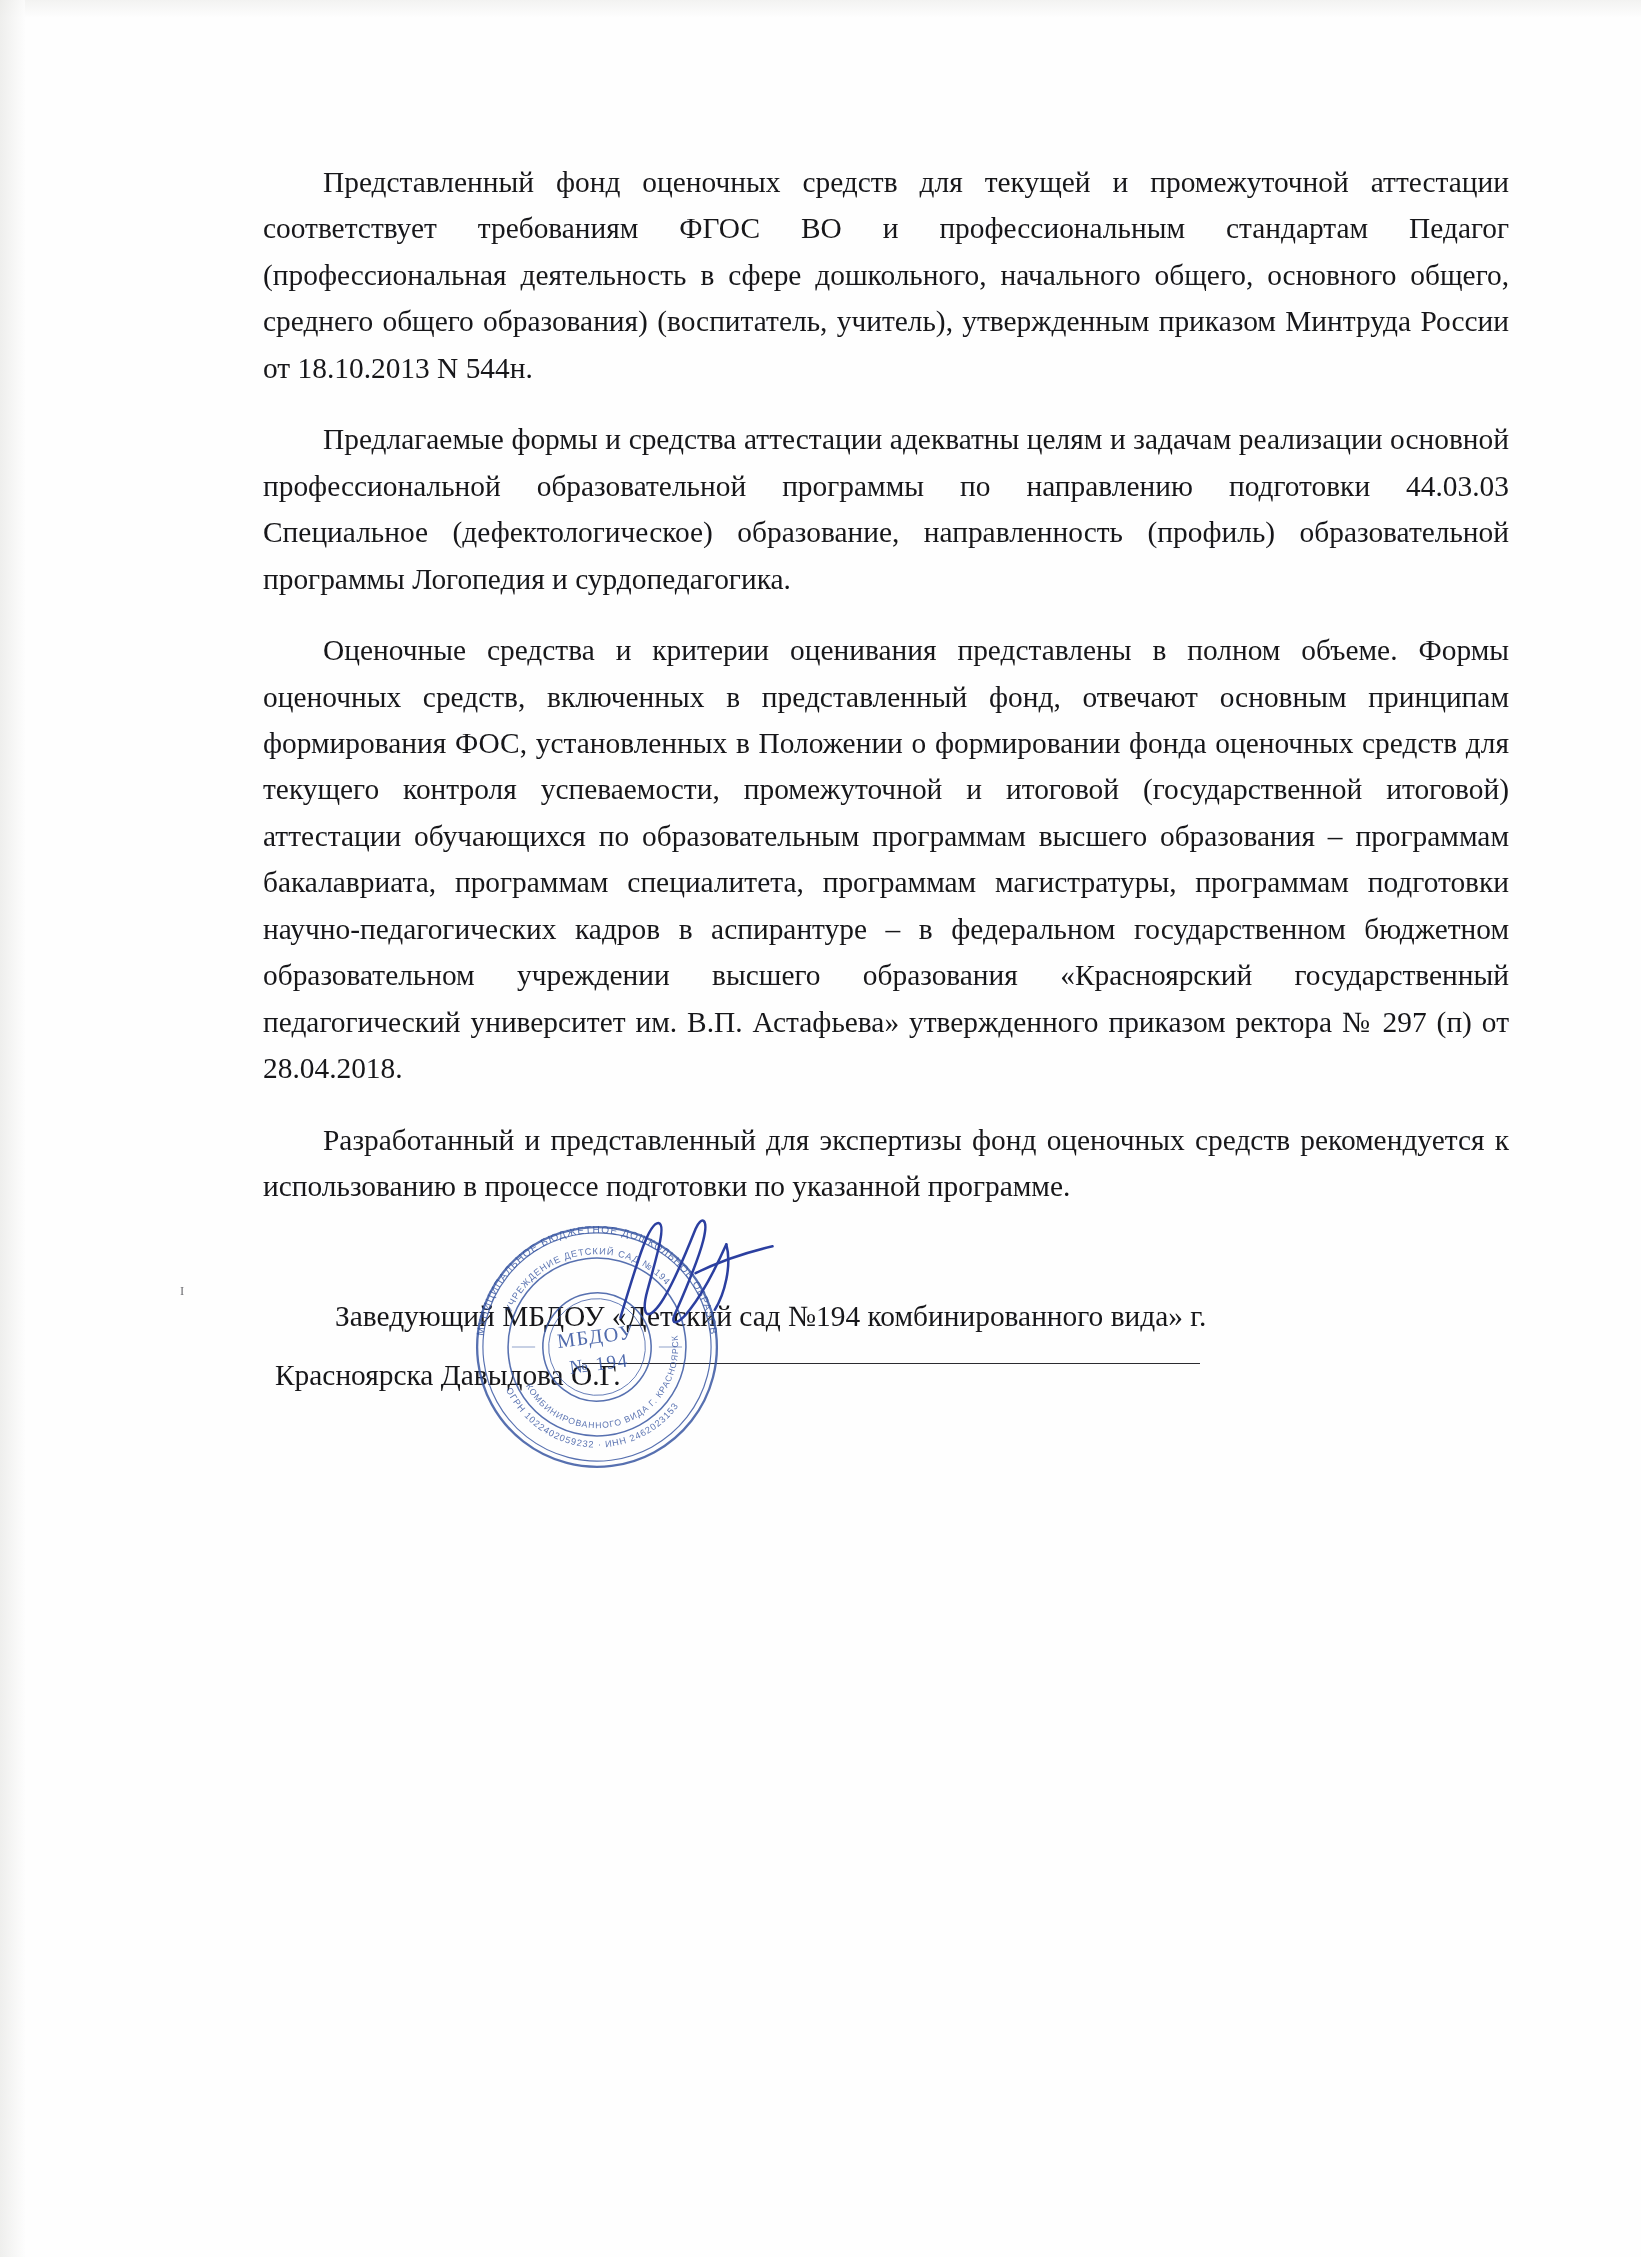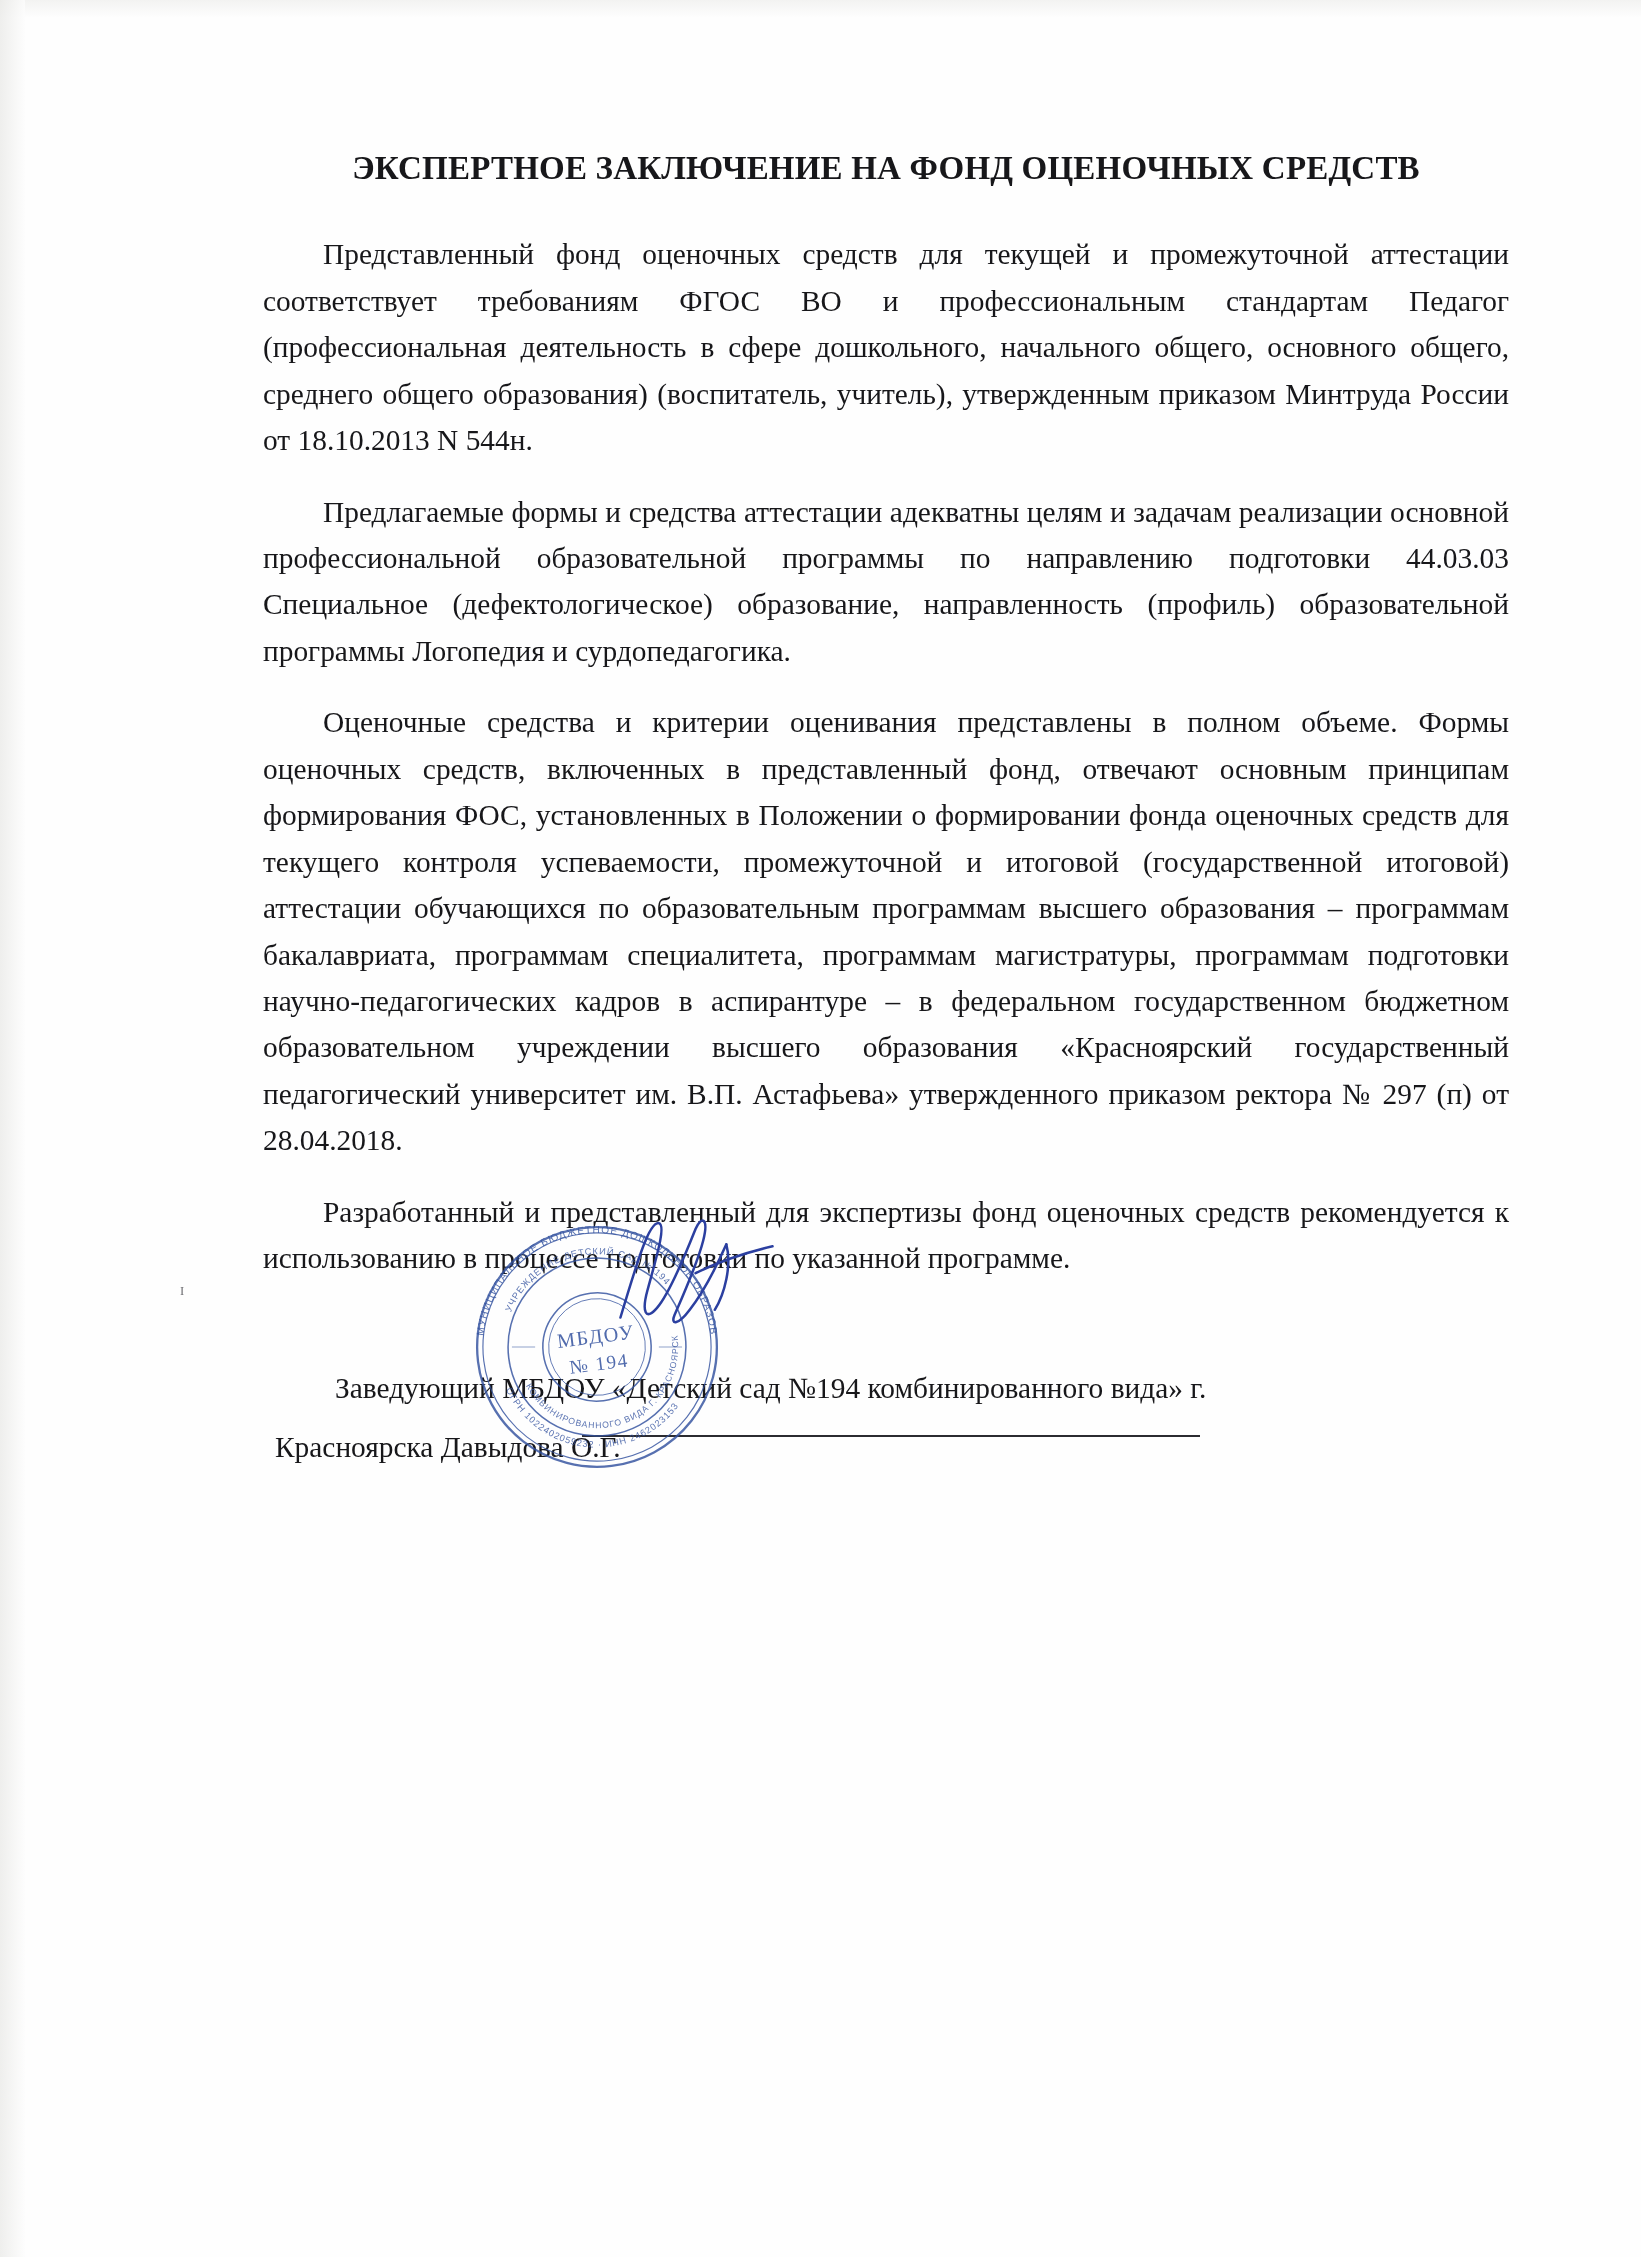--- a/index.html
+++ b/index.html
@@ -114,21 +114,20 @@
 </style>
 </head>
 <body>
 
 <div class="page">
   <div class="scan-top-edge"></div>
   <div class="scan-left-edge"></div>
 
   <div class="content">
 
-    <h1 class="doc-title">ЭКСПЕРТНОЕ ЗАКЛЮЧЕНИЕ НА ФОНД ОЦЕНОЧНЫХ СРЕДСТВ</h1>
 
     <p class="para">Представленный фонд оценочных средств для текущей и промежуточной аттестации соответствует требованиям ФГОС ВО и профессиональным стандартам  Педагог (профессиональная деятельность в сфере дошкольного, начального общего, основного общего, среднего общего образования) (воспитатель, учитель), утвержденным приказом Минтруда России от 18.10.2013 N 544н.</p>
     <p class="para">Предлагаемые формы и средства  аттестации адекватны целям и задачам реализации основной профессиональной образовательной программы по направлению подготовки 44.03.03 Специальное (дефектологическое) образование, направленность (профиль) образовательной программы Логопедия и сурдопедагогика.</p>
     <p class="para">Оценочные средства и критерии оценивания представлены в полном объеме. Формы оценочных средств, включенных в представленный фонд, отвечают основным принципам формирования ФОС, установленных в Положении о формировании фонда оценочных средств для текущего контроля успеваемости, промежуточной и итоговой (государственной итоговой) аттестации обучающихся по образовательным программам высшего образования – программам бакалавриата, программам специалитета, программам магистратуры, программам подготовки научно-педагогических кадров в аспирантуре – в федеральном государственном бюджетном образовательном учреждении высшего образования «Красноярский государственный педагогический университет им. В.П. Астафьева» утвержденного приказом ректора № 297 (п) от 28.04.2018.</p>
     <p class="para tight">Разработанный и представленный для экспертизы фонд оценочных средств рекомендуется к использованию в процессе подготовки по указанной программе.</p>
 
     <div class="sign-block">
       <p class="sign-line">Заведующий МБДОУ «Детский сад №194 комбинированного вида» г.</p>
       <p class="sign-line second">Красноярска Давыдова О.Г.</p>
       <div class="sign-rule"></div>

